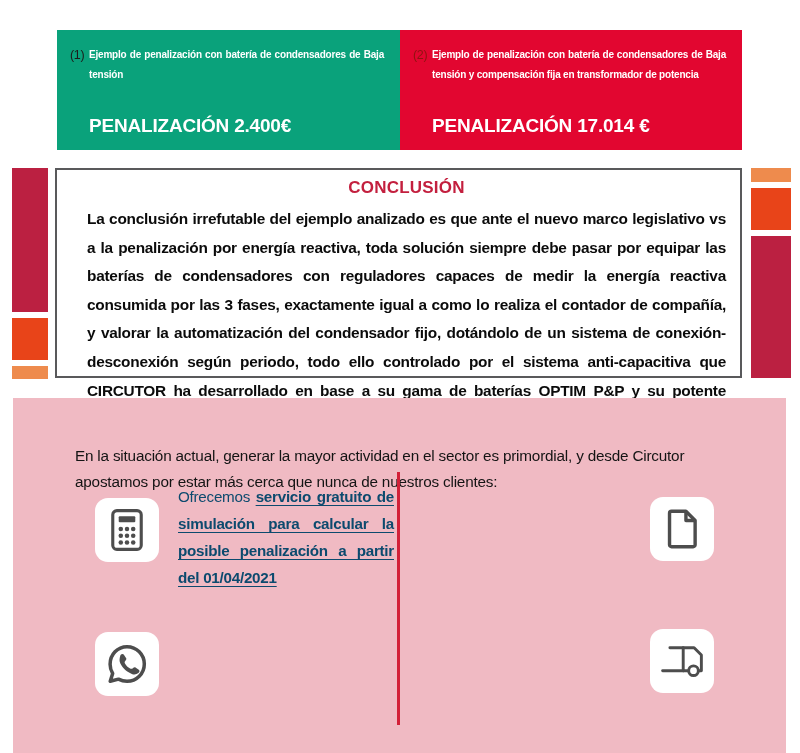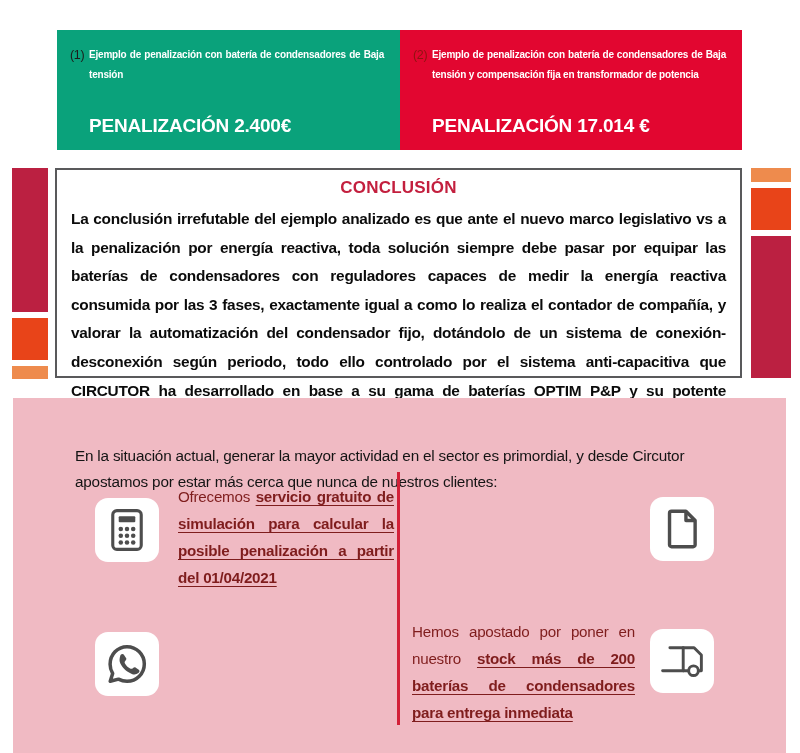--- a/index.html
+++ b/index.html
@@ -25,33 +25,33 @@
   .bar.lorange { background:#ee8b4d; }
   .bar-l1 { left:12px; top:168px; width:36px; height:144px; }
   .bar-l2 { left:12px; top:318px; width:36px; height:42px; }
   .bar-l3 { left:12px; top:366px; width:36px; height:13px; }
   .bar-r1 { left:751px; top:168px; width:40px; height:14px; }
   .bar-r2 { left:751px; top:188px; width:40px; height:42px; }
   .bar-r3 { left:751px; top:236px; width:40px; height:142px; }
 
   
   .conclusion { position:absolute; left:55px; top:168px; width:687px; height:210px;
-                background:#fff; border:2px solid #59595b; padding:8px 14px 0 14px; }
+                background:#fff; border:2px solid #59595b; padding:8px 14px 0 30px; }
   .conclusion-title { text-align:center; color:#c31f3e; font-weight:bold; font-size:17px;
                       letter-spacing:0.2px; margin-bottom:7px; }
   .conclusion-body { color:#0b0b0b; font-weight:bold; font-size:15.4px; line-height:28.6px;
                      text-align:justify; letter-spacing:-0.25px; }
 
   
   .services { position:absolute; left:13px; top:398px; width:773px; height:355px; background:#f0bac3; }
   .services-intro { position:absolute; left:62px; top:14px; width:660px; color:#141414;
                     font-size:15.3px; line-height:26px; letter-spacing:-0.2px;margin-top:31px; }
   .services-divider { position:absolute; left:384px; top:74px; width:3px; height:253px; background:#d32038; }
 
-  .svc-text { position:absolute; color:#7f1d1d; font-size:15.2px; line-height:27px;
+  .svc-text { position:absolute; color:#0c4a6e; font-size:15.2px; line-height:27px;
               text-align:justify; letter-spacing:-0.25px; }
   .svc-text .em { font-weight:bold; text-decoration:underline; text-underline-offset:3px; }
   .t1 { left:165px; top:85px;  width:216px; }
   .t2 { left:399px; top:85px;  width:221px; }
   .t3 { left:165px; top:220px; width:216px; }
   .t4 { left:399px; top:220px; width:223px; }
 
   .icon-tile { position:absolute; width:64px; height:64px; background:#fff; border-radius:13px;
                display:flex; align-items:center; justify-content:center; }
   .i1 { left:82px;  top:100px; }
@@ -97,23 +97,20 @@
   <div class="services">
     <div class="services-intro">En la situación actual, generar la mayor actividad en el sector es primordial, y desde Circutor apostamos por estar más cerca que nunca de nuestros clientes:</div>
     <div class="services-divider"></div>
 
     <div class="svc-text t1">
       <span>Ofrecemos </span><span class="em">servicio gratuito de simulación para calcular la posible penalización a partir del 01/04/2021</span><span></span>
     </div>
 
 
 
-    <div class="svc-text t4">
-      <span>Hemos apostado por poner en nuestro </span><span class="em">stock más de 200 baterías de condensadores para entrega inmediata</span><span></span>
-    </div>
 
     <div class="icon-tile i1">
       <span>
         <svg width="40" height="44" viewBox="0 0 30 34" fill="none" stroke="#4d4d4d" stroke-width="2.4" stroke-linejoin="round">
           <rect x="4" y="2" width="22" height="30" rx="3.2"></rect>
           <rect x="8.6" y="6.4" width="12.8" height="4.6" rx="0.8" fill="#4d4d4d" stroke="none"></rect>
           <g fill="#4d4d4d" stroke="none">
             <circle cx="10.2" cy="16.2" r="1.75"></circle>
               <circle cx="15" cy="16.2" r="1.75"></circle>
               <circle cx="19.8" cy="16.2" r="1.75"></circle>

